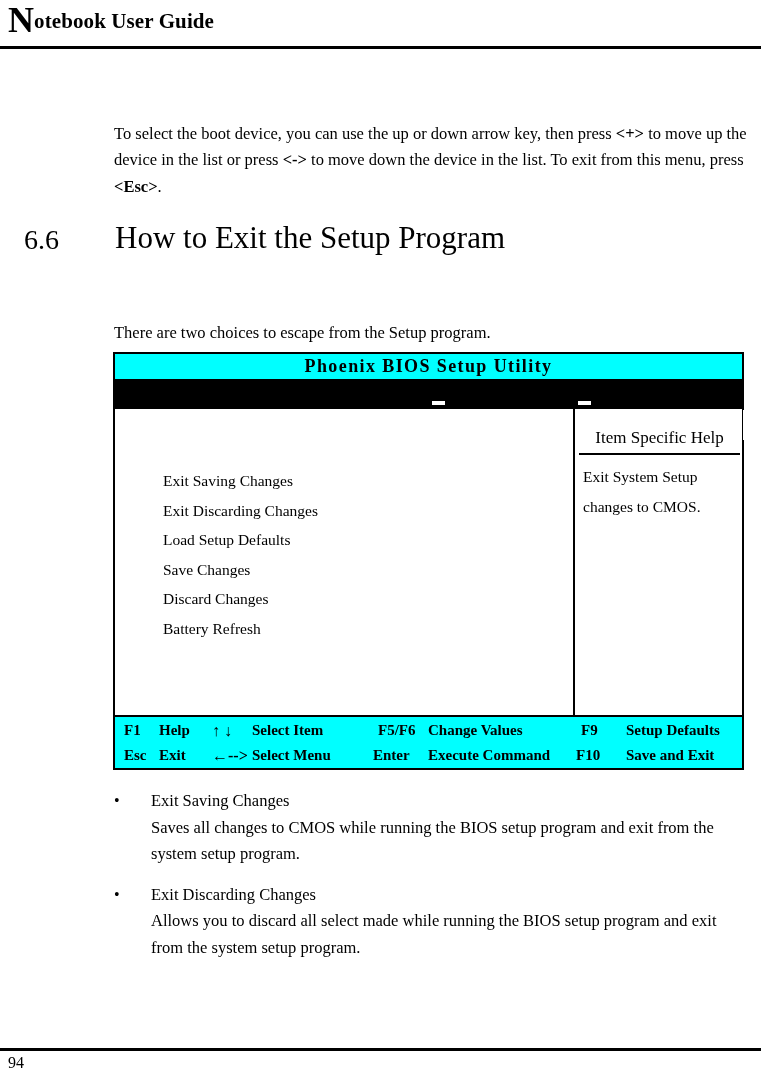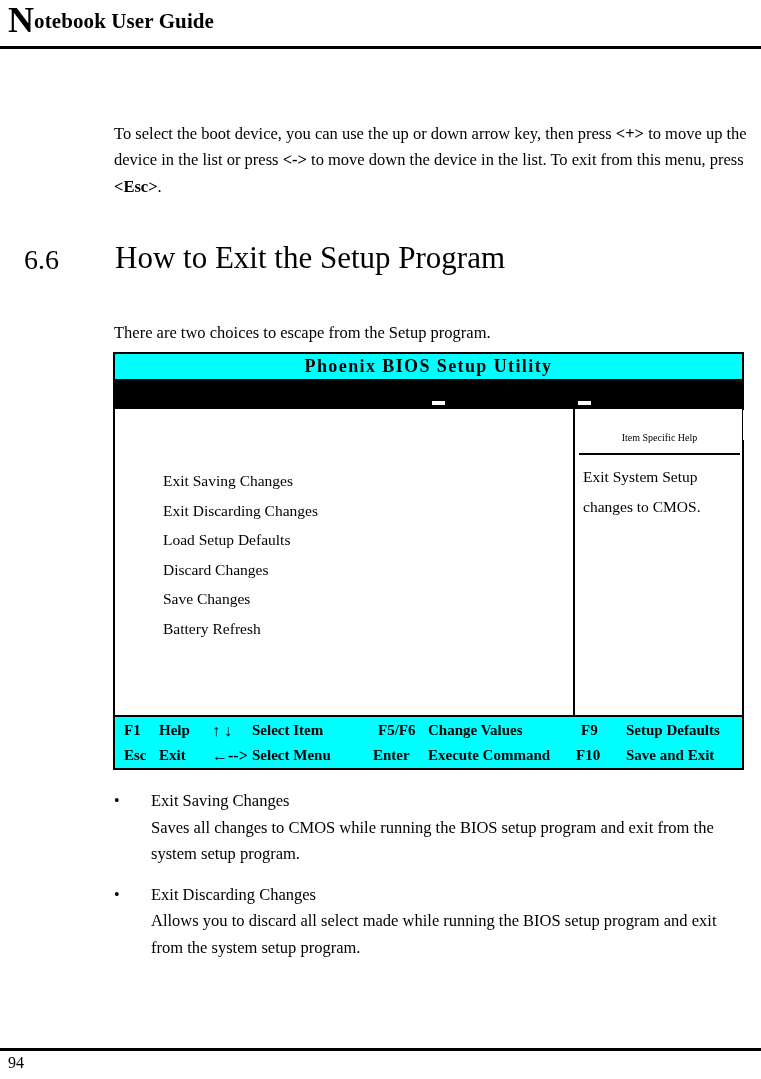--- a/index.html
+++ b/index.html
@@ -62,21 +62,21 @@
     width: 634px;
   }
   .kbd {
     font-weight: bold;
   }
 
   
   #section-heading {
     position: absolute;
     left: 24px;
-    top: 240px;
+    top: 220px;
     width: 720px;
     height: 46px;
   }
   #section-number {
     position: absolute;
     left: 0;
     top: 4px;
     font-size: 28px;
     font-family: "Liberation Serif", serif;
   }
@@ -197,21 +197,21 @@
     bottom: 0;
   }
   #bios-help-title {
     position: absolute;
     left: 4px;
     right: 2px;
     top: 14px;
     height: 30px;
     line-height: 30px;
     text-align: center;
-    font-size: 10px;
+    font-size: 17px;
     border-bottom: 2px solid #000000;
   }
   #bios-help-body {
     position: absolute;
     left: 8px;
     right: 4px;
     top: 53px;
   }
   .bios-help-line {
     font-size: 15.5px;
@@ -345,22 +345,22 @@
   <div class="menu-notch" id="menu-notch-1"></div>
   <div class="menu-notch" id="menu-notch-2"></div>
 
   <div id="bios-body">
 
     <div id="bios-main-pane">
       <div id="bios-option-list">
         <div class="bios-option">Exit Saving Changes</div>
         <div class="bios-option">Exit Discarding Changes</div>
         <div class="bios-option">Load Setup Defaults</div>
+        <div class="bios-option">Save Changes</div>
         <div class="bios-option">Discard Changes</div>
-        <div class="bios-option">Save Changes</div>
         <div class="bios-option">Battery Refresh</div>
       </div>
     </div>
 
     <div id="bios-help-pane">
       <div id="bios-help-title">Item Specific Help</div>
       <div id="bios-help-body">
         <div class="bios-help-line">Exit System Setup</div>
         <div class="bios-help-line">changes to CMOS.</div>
       </div>

